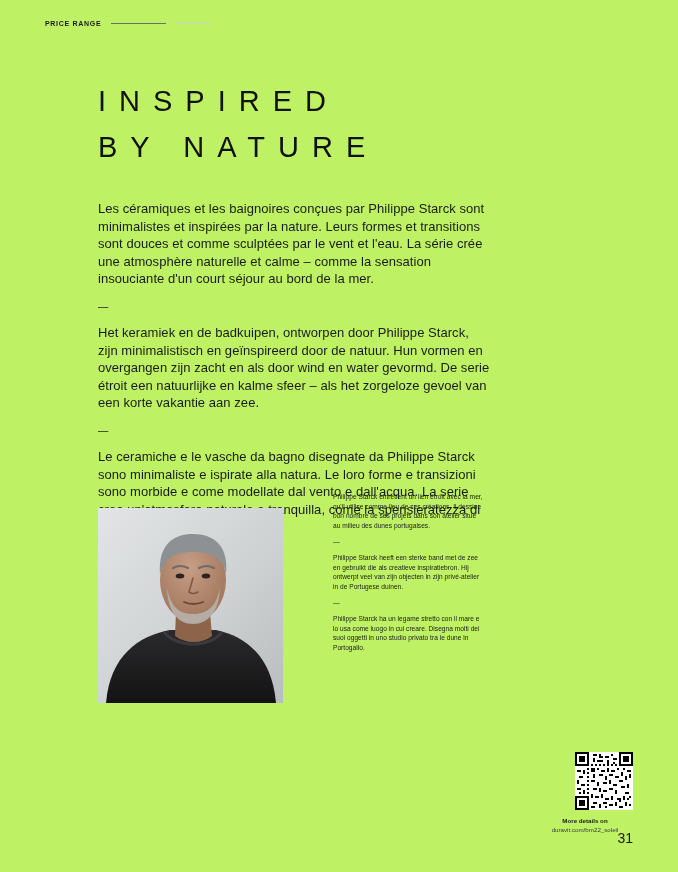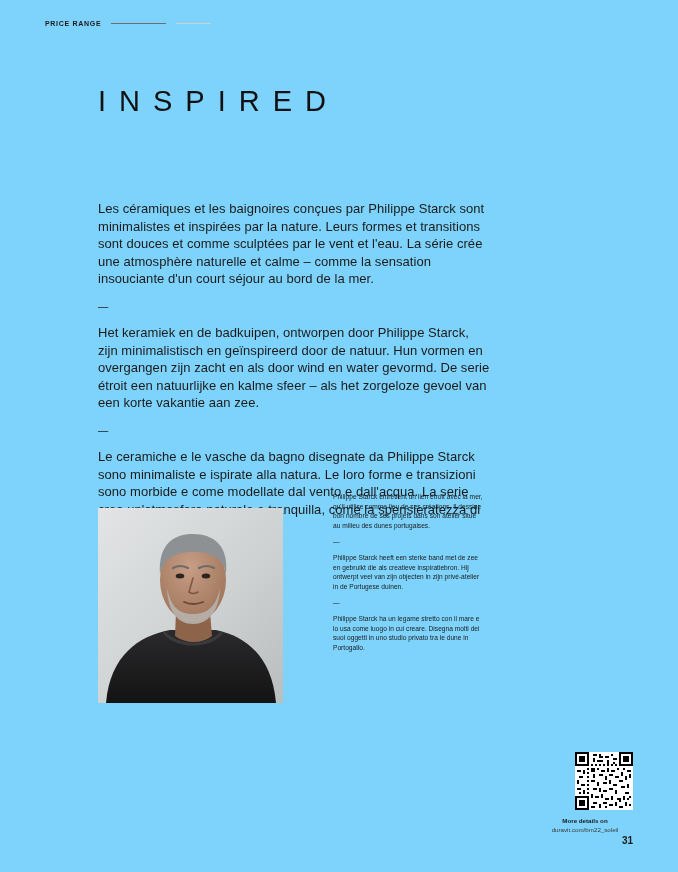--- a/index.html
+++ b/index.html
@@ -13,21 +13,21 @@
     font-family: "Liberation Sans", sans-serif;
     color: #1a1a1a;
     position: relative;
     overflow: hidden;
   }
 
   .page {
     position: relative;
     width: 678px;
     height: 872px;
-    background: #7dd3fc;
+    background: #bef264;
   }
 
   
   .header {
     position: absolute;
     top: 20px;
     left: 45px;
     display: flex;
     align-items: center;
     gap: 10px;
@@ -145,38 +145,39 @@
     font-size: 6.2px;
     color: #3a3a3a;
     line-height: 9px;
   }
 
   
   .page-number {
     position: absolute;
     right: 45px;
     bottom: 26px;
-    font-size: 10px;
-    font-weight: bold;
+    font-size: 14px;
+    font-weight: normal;
     color: #1a1a1a;
   }
 </style>
 </head>
 <body>
 
 <div class="page">
 
   <div class="header">
     <span class="header-label">PRICE RANGE</span>
     <span class="rule-dark"></span>
     <span class="rule-light"></span>
   </div>
 
   <div class="headline">
     <div class="headline-line">INSPIRED</div>
+    <div class="headline-line">BY NATURE</div>
   </div>
 
   <div class="body-col">
     <p class="para">Les céramiques et les baignoires conçues par Philippe Starck sont minimalistes et inspirées par la nature. Leurs formes et transitions sont douces et comme sculptées par le vent et l'eau. La série crée une atmosphère naturelle et calme – comme la sensation insouciante d'un court séjour au bord de la mer.</p>
     <div class="dash">—</div>
     <p class="para">Het keramiek en de badkuipen, ontworpen door Philippe Starck, zijn minimalistisch en geïnspireerd door de natuur. Hun vormen en overgangen zijn zacht en als door wind en water gevormd. De serie étroit een natuurlijke en kalme sfeer – als het zorgeloze gevoel van een korte vakantie aan zee.</p>
     <div class="dash">—</div>
     <p class="para">Le ceramiche e le vasche da bagno disegnate da Philippe Starck sono minimaliste e ispirate alla natura. Le loro forme e transizioni sono morbide e come modellate dal vento e dall'acqua. La serie crea un'atmosfera naturale e tranquilla, come la spensieratezza di una breve vacanza al mare.</p>
   </div>
 

